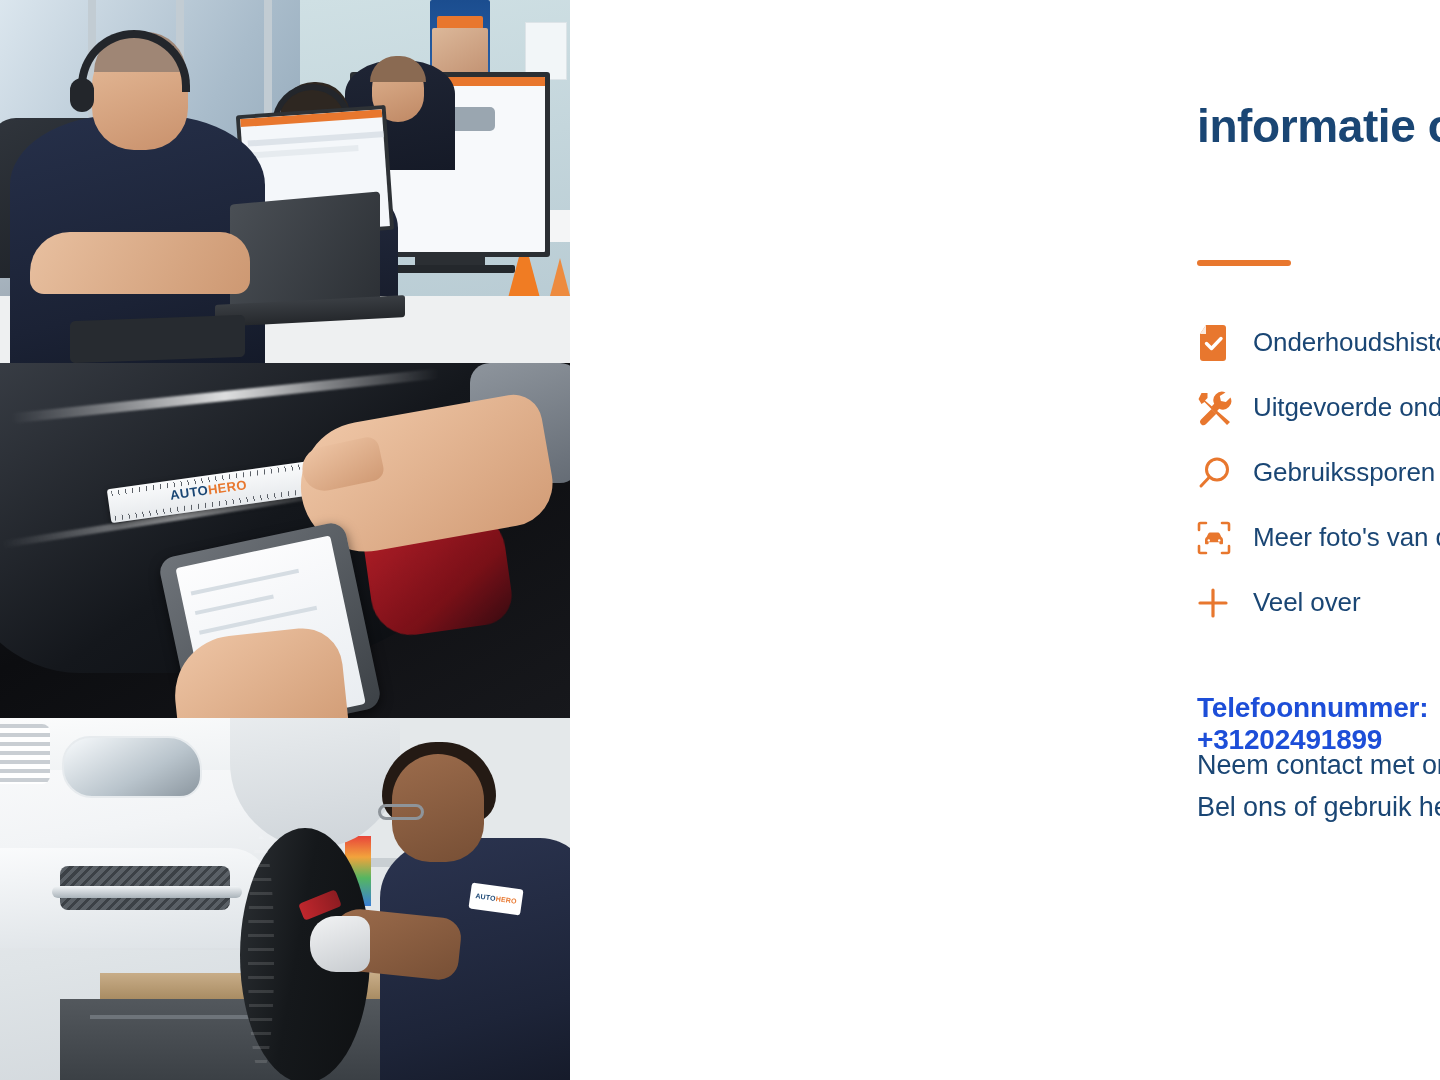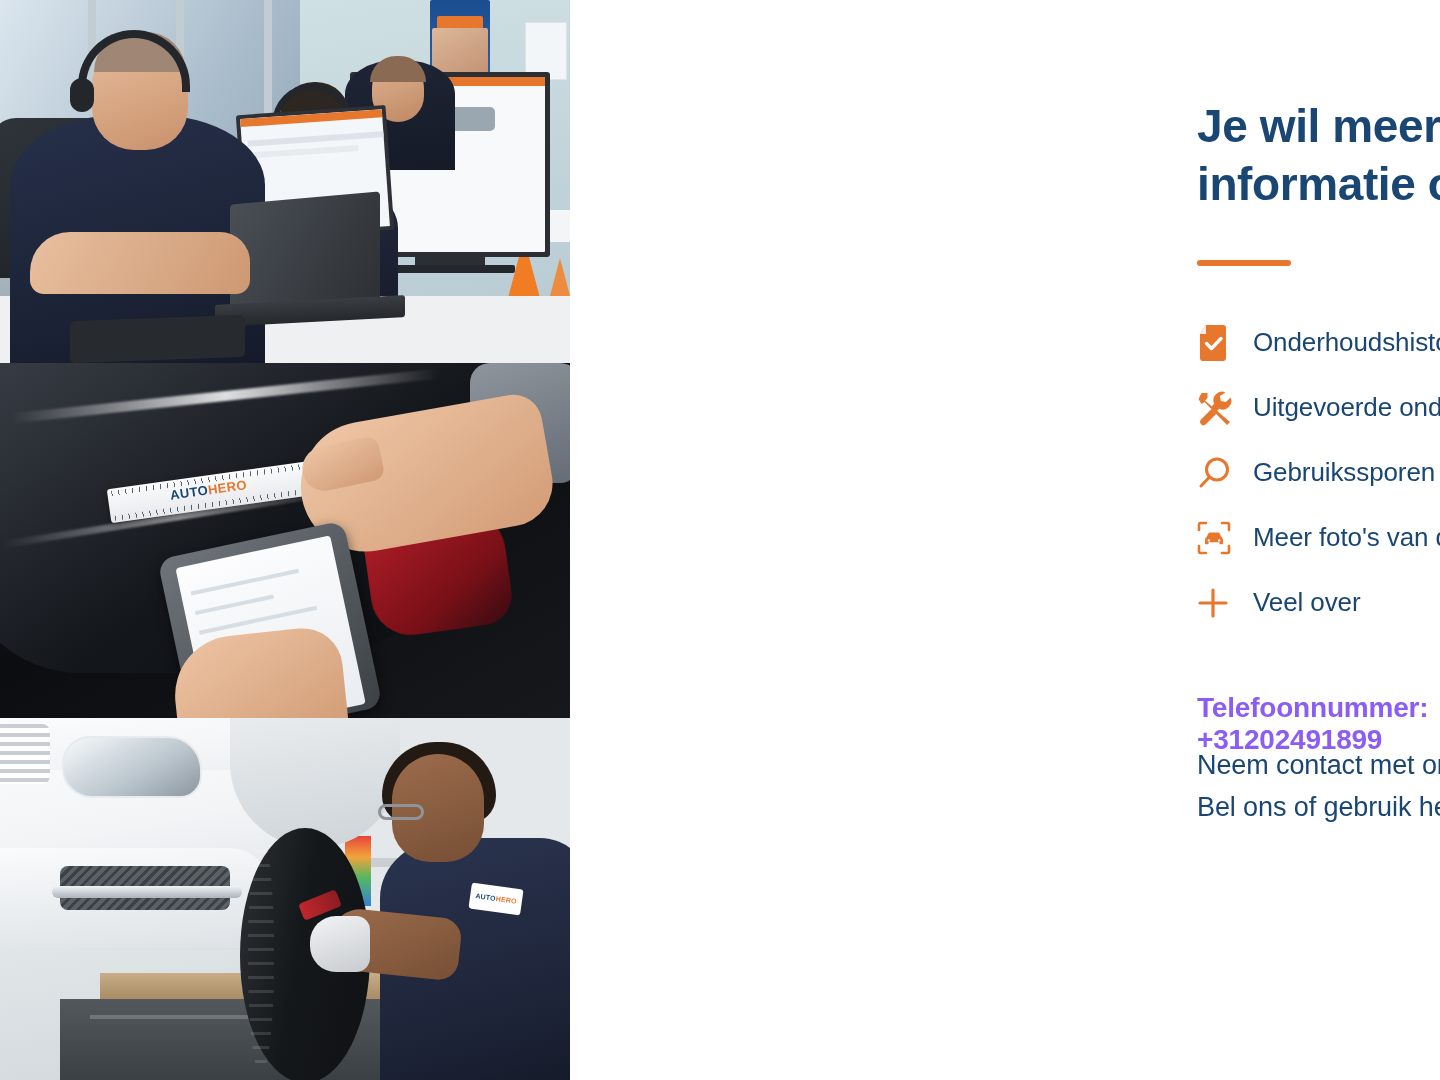--- a/index.html
+++ b/index.html
@@ -187,21 +187,21 @@
      font-size:46px; font-weight:bold; line-height:1.25; color:#1a4674; letter-spacing:-0.4px; }
   .headline .l2 { display:block; }
   .rule { position:absolute; left:627px; top:260px; width:94px; height:6px;
      background:#e8772e; border-radius:3px; }
 
   .features { position:absolute; left:627px; top:310px; width:760px; }
   .feature { display:flex; align-items:center; height:65px; }
   .feature .ic { width:56px; flex:0 0 56px; display:flex; align-items:center; justify-content:flex-start; }
   .feature .txt { font-size:26px; color:#1a4674; line-height:1.1; letter-spacing:-0.1px; }
 
-  .phone { position:absolute; left:627px; top:692px; font-size:28px; font-weight:bold; color:#8b5cf6; letter-spacing:-0.2px;}
+  .phone { position:absolute; left:627px; top:692px; font-size:28px; font-weight:bold; color:#1d4ed8; letter-spacing:-0.2px;}
   .contact { position:absolute; left:627px; top:745px; width:760px; font-size:27px; color:#1a4674; line-height:1.55; letter-spacing:-0.1px;}
   .contact span { display:block; }
 </style>
 </head>
 <body>
 
 <div class="page">
 
   <div class="photo-col">
 
@@ -300,21 +300,20 @@
       <div class="p3-badge"><span>AUTO</span><span class="o">HERO</span></div>
       <div class="p3-arm"></div>
       <div class="p3-glove"></div>
       <div class="p3-tool"></div>
     </div>
   </div>
 
   <div class="content">
 
     <h1 class="headline">
-      <span class="l1">Je wil meer</span>
       <span class="l2">informatie over:</span>
     </h1>
 
     <div class="rule"></div>
 
     <div class="features">
 
       <div class="feature">
         <span class="ic">
           <svg width="32" height="36" viewBox="0 0 32 36">

